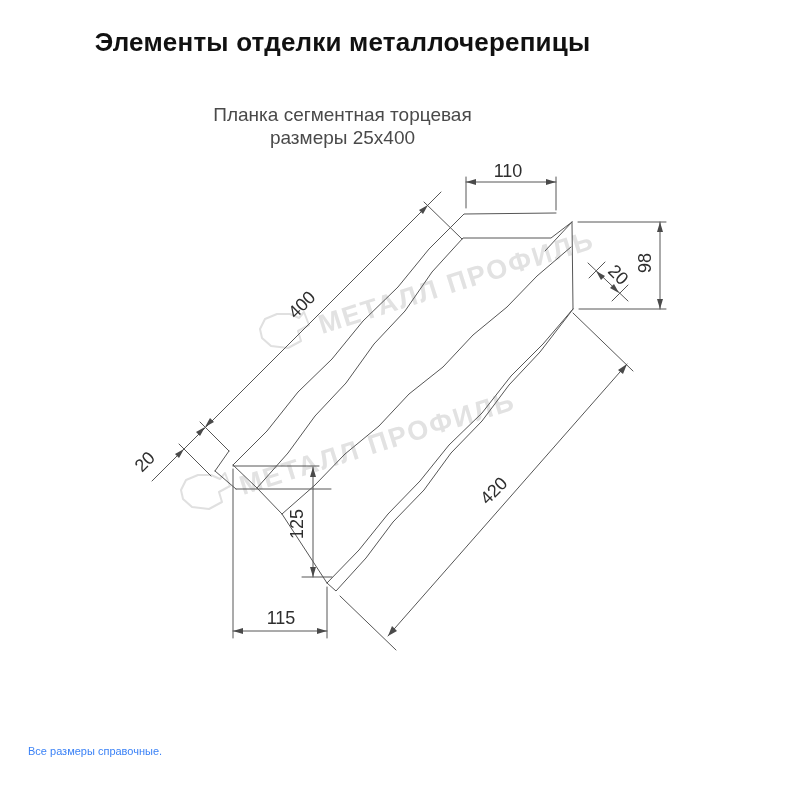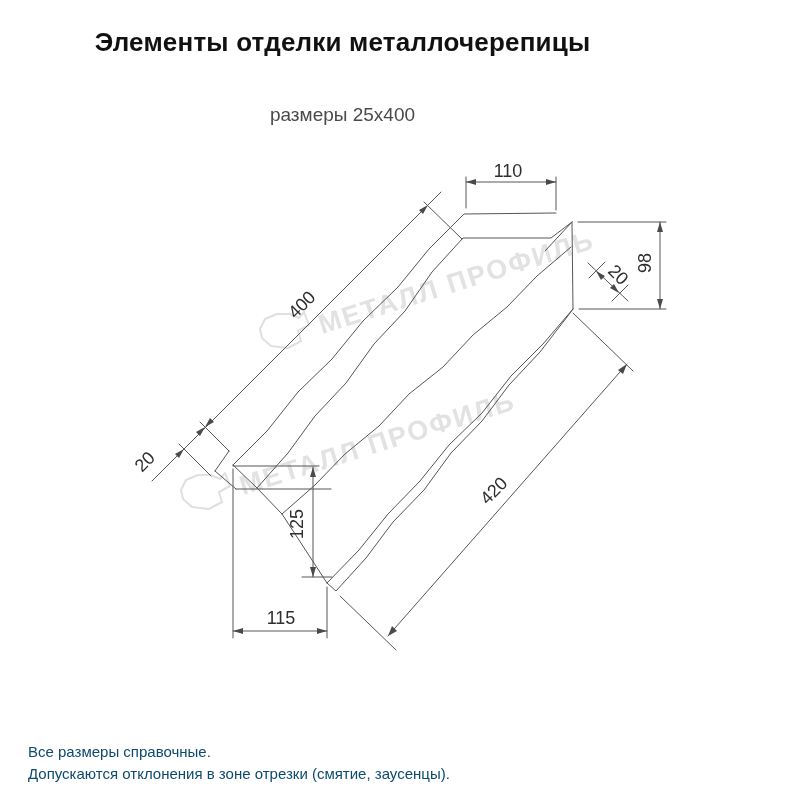--- a/index.html
+++ b/index.html
@@ -2,37 +2,38 @@
 <html><head>
 <meta charset="utf-8">
 <style>
   html,body{margin:0;padding:0;background:#ffffff;}
   .page{position:relative;width:685px;height:800px;background:#ffffff;overflow:hidden;
         font-family:"Liberation Sans",sans-serif;}
   .title{position:absolute;top:27px;left:0;width:100%;text-align:center;
          font-size:26px;font-weight:bold;color:#111111;letter-spacing:.2px;}
   .subtitle{position:absolute;top:103px;left:0;width:100%;text-align:center;
             font-size:19px;line-height:23px;color:#4a4a4a;}
-  .footer{position:absolute;left:28px;top:741px;font-size:15px;line-height:21.5px;color:#0c4a6e;}
+  .footer{position:absolute;left:28px;top:741px;font-size:11px;line-height:21.5px;color:#3b82f6;}
   svg.drawing{position:absolute;left:0;top:0;}
   .ln{fill:none;stroke:#565656;stroke-width:1;stroke-linecap:round;stroke-linejoin:round;}
   .ah{fill:#4a4a4a;stroke:none;}
   .dimtext{font-size:18px;fill:#2e2e2e;font-family:"Liberation Sans",sans-serif;}
   .wm-text{font-size:27px;font-weight:bold;letter-spacing:2px;fill:#e2e2e2;
            font-family:"Liberation Sans",sans-serif;}
   .wm-logo{fill:none;stroke:#e0e0e0;stroke-width:2;stroke-linejoin:round;}
 </style>
 </head>
 <body>
 
 <div class="page">
 
   <div class="title">Элементы отделки металлочерепицы</div>
 
   <div class="subtitle">
+    <div>Планка сегментная торцевая</div>
     <div>размеры 25х400</div>
   </div>
 
   <svg class="drawing" width="800" height="800" viewBox="0 0 800 800">
 
     <g>
       <path class="wm-logo" d="M260,329 L265,319 L277,314 L290,314 L299,318 L304,312 L309,325 L298,331 L301,341 L288,348 L271,346 L262,338 Z"></path>
       <text class="wm-text" transform="translate(322,334) rotate(-17.5)">МЕТАЛЛ ПРОФИЛЬ</text>
     </g>
     <g>
@@ -120,16 +121,15 @@
       <path class="ln" d="M327,587 L327,638"></path>
       <path class="ln" d="M233,631 L327,631"></path>
       <path class="ah" d="M233,631 L243,628 L243,634 Z"></path>
       <path class="ah" d="M327,631 L317,628 L317,634 Z"></path>
       <text class="dimtext" x="281" y="624" text-anchor="middle">115</text>
     </g>
   </svg>
 
   <div class="footer">
     <div>Все размеры справочные.</div>
-    <div>Допускаются отклонения в зоне отрезки (смятие, заусенцы).</div>
   </div>
 
 </div>
 
 </body></html>

